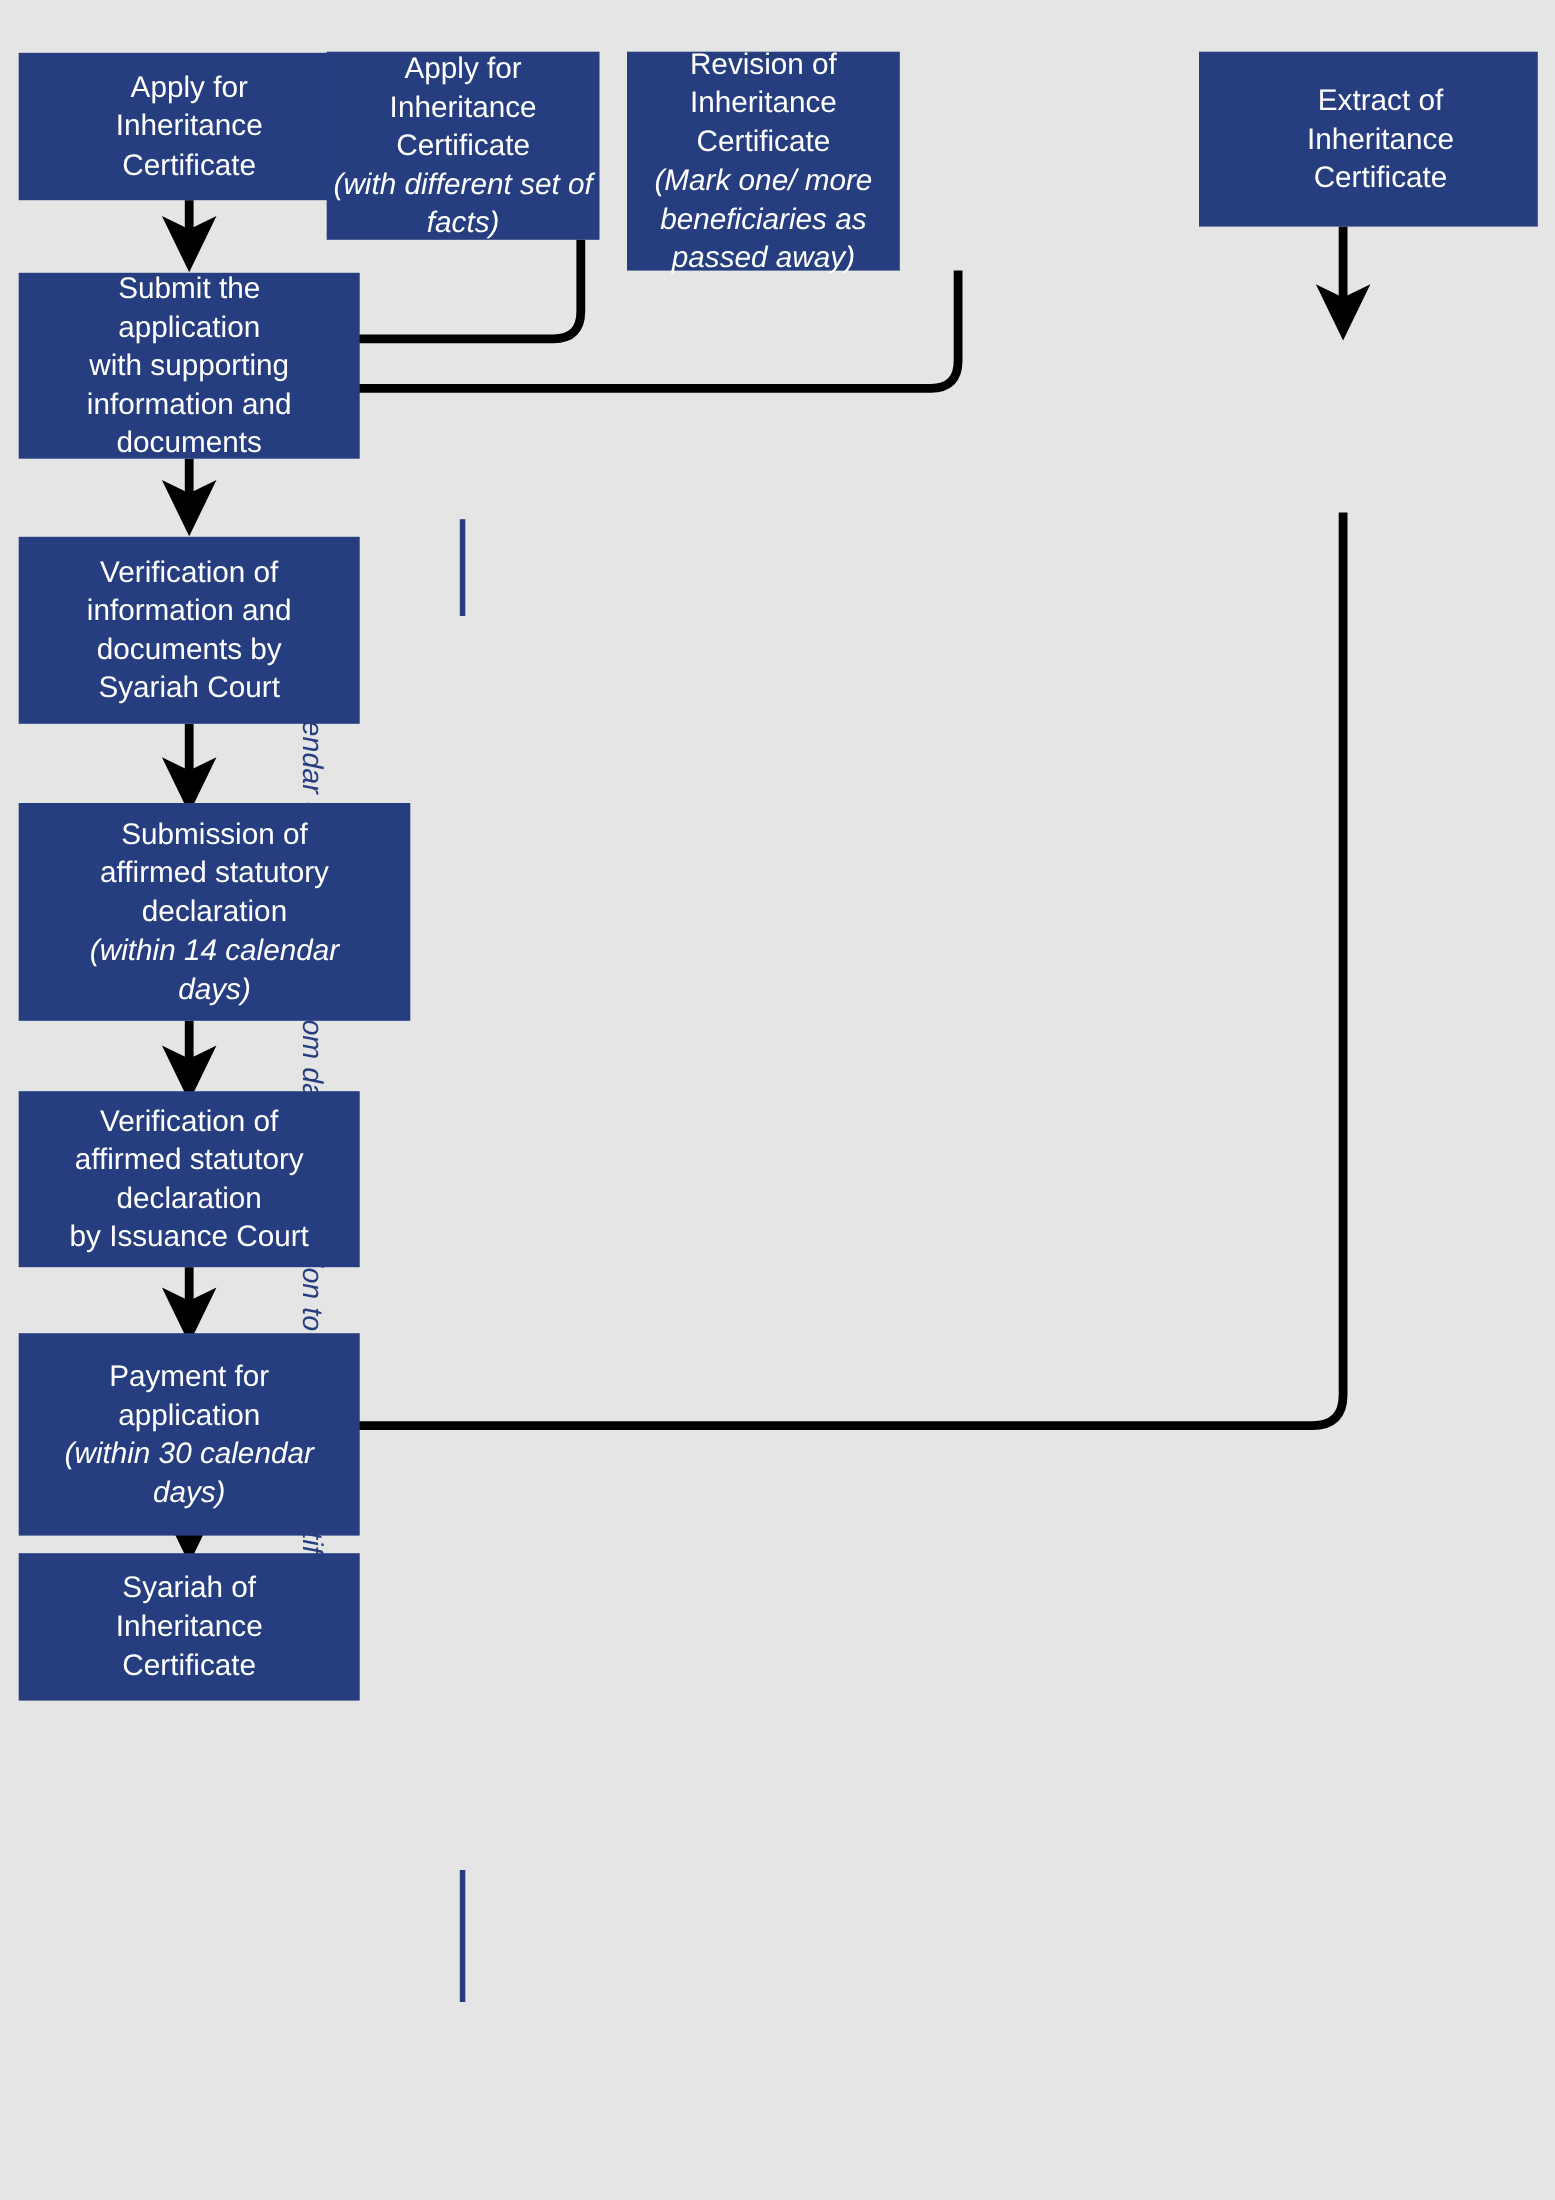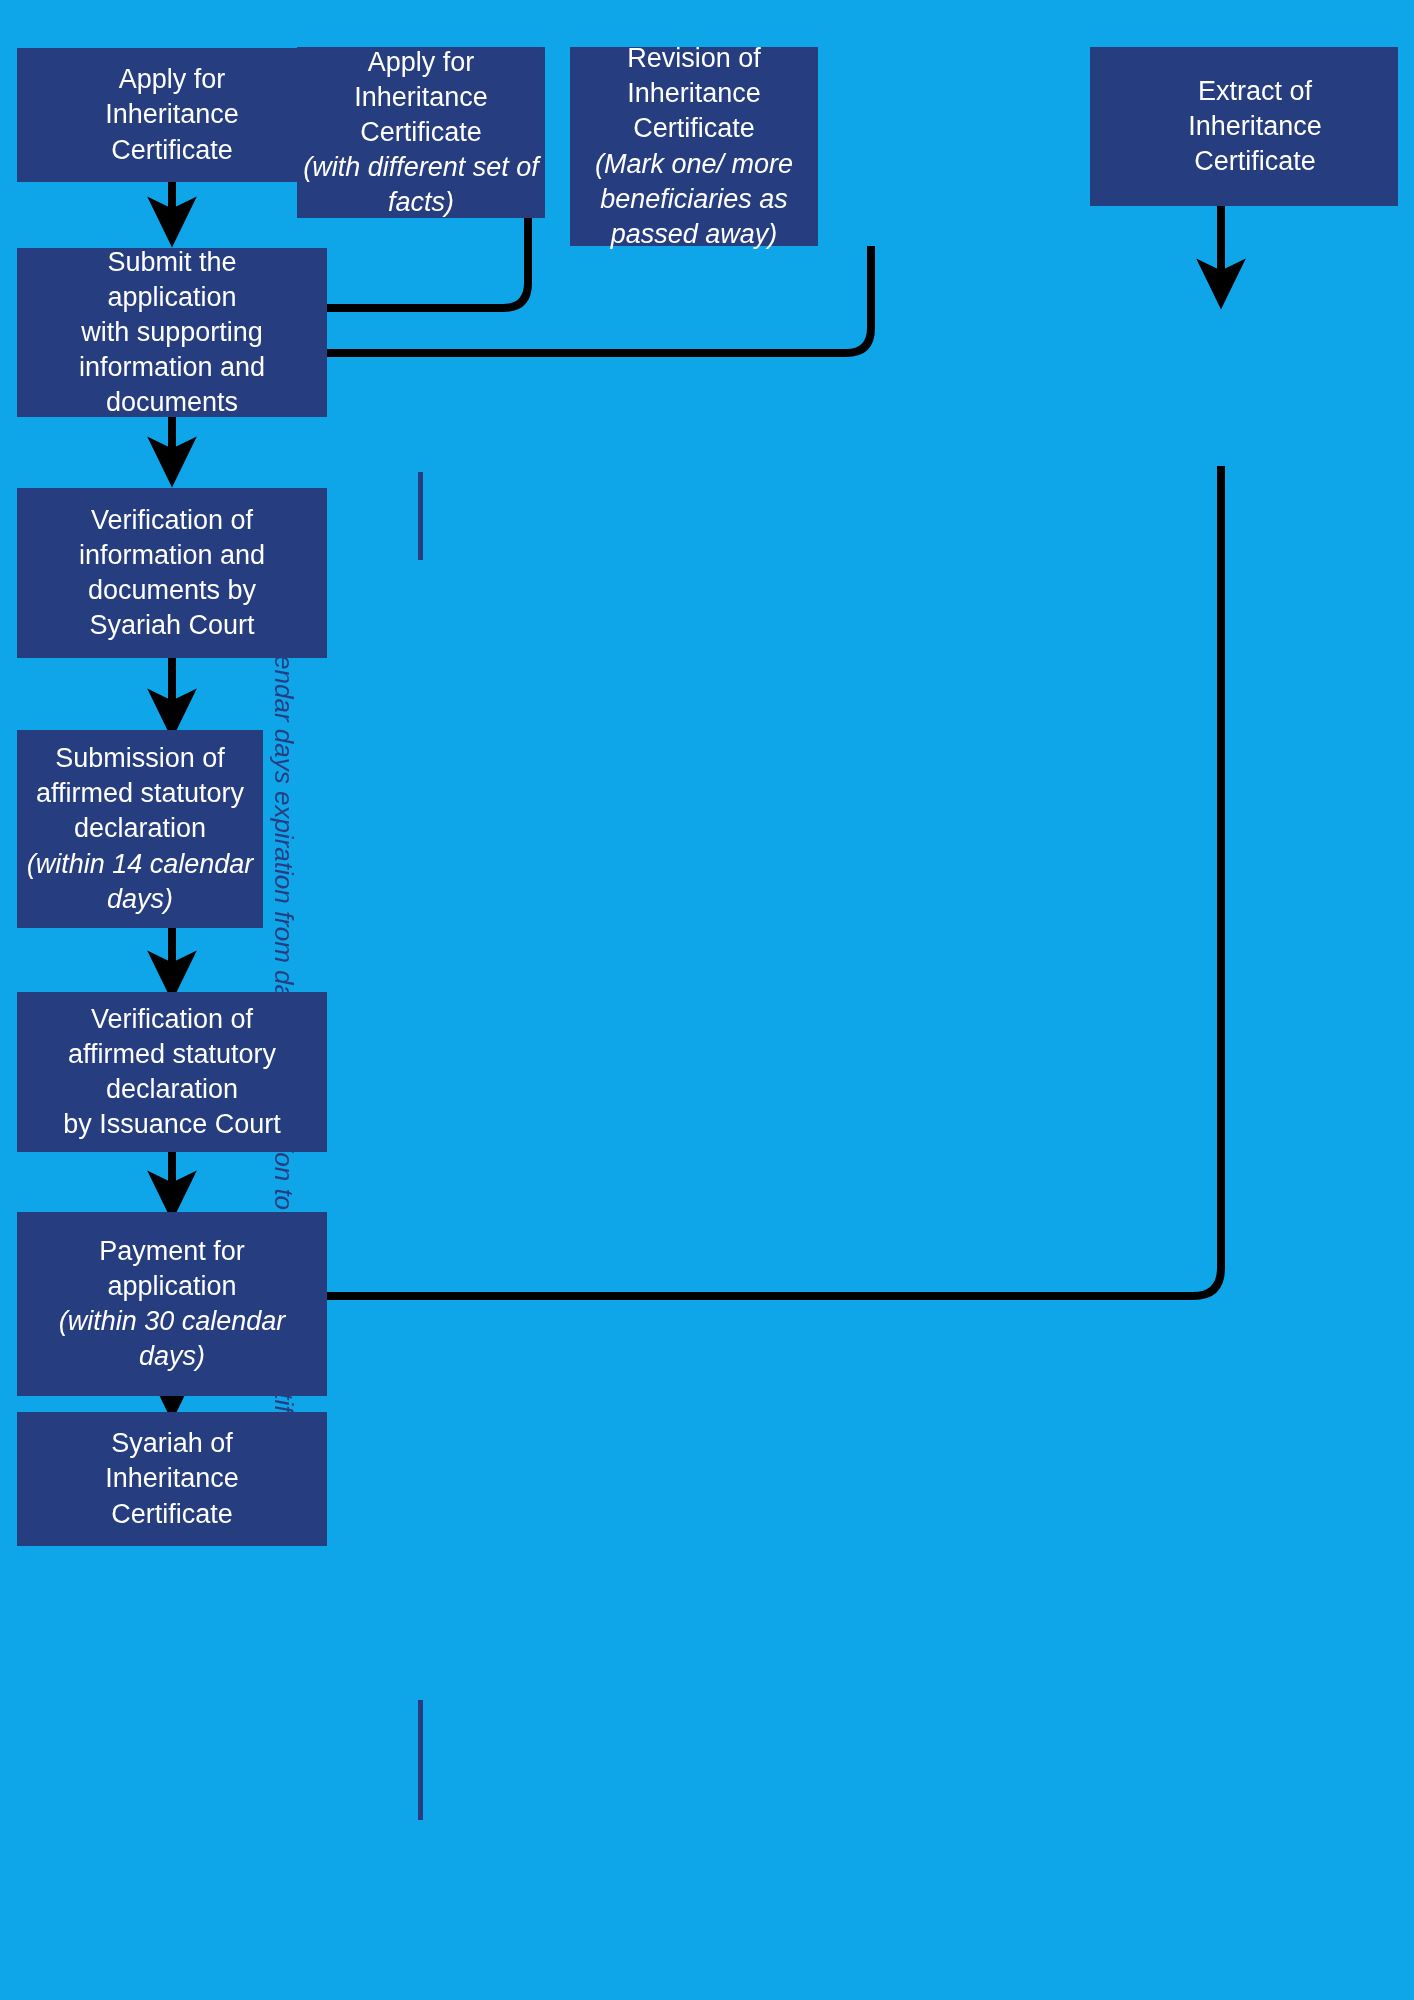--- a/index.html
+++ b/index.html
@@ -7,21 +7,21 @@
     padding: 0;
     background: #ffffff;
   }
   body {
     font-family: "Liberation Sans", sans-serif;
   }
   #canvas {
     position: relative;
     width: 1414px;
     height: 2000px;
-    background: #0ea5e9;
+    background: #e5e5e5;
     overflow: hidden;
   }
   .node {
     position: absolute;
     background: #263E80;
     color: #ffffff;
     display: flex;
     align-items: center;
     justify-content: center;
     text-align: center;
@@ -154,21 +154,21 @@
 
   <div class="node" style="left:17px; top:488px; width:310px; height:170px;">
     <span class="lines">
       <span class="ln">Verification of</span>
       <span class="ln">information and</span>
       <span class="ln">documents by</span>
       <span class="ln">Syariah Court</span>
     </span>
   </div>
 
-  <div class="node" style="left:17px; top:730px; width:246px; height:198px;">
+  <div class="node" style="left:17px; top:730px; width:356px; height:198px;">
     <span class="lines">
       <span class="ln">Submission of</span>
       <span class="ln">affirmed statutory</span>
       <span class="ln">declaration</span>
       <span class="ln ital">(within 14 calendar</span>
       <span class="ln ital">days)</span>
     </span>
   </div>
 
   <div class="node" style="left:17px; top:992px; width:310px; height:160px;">

